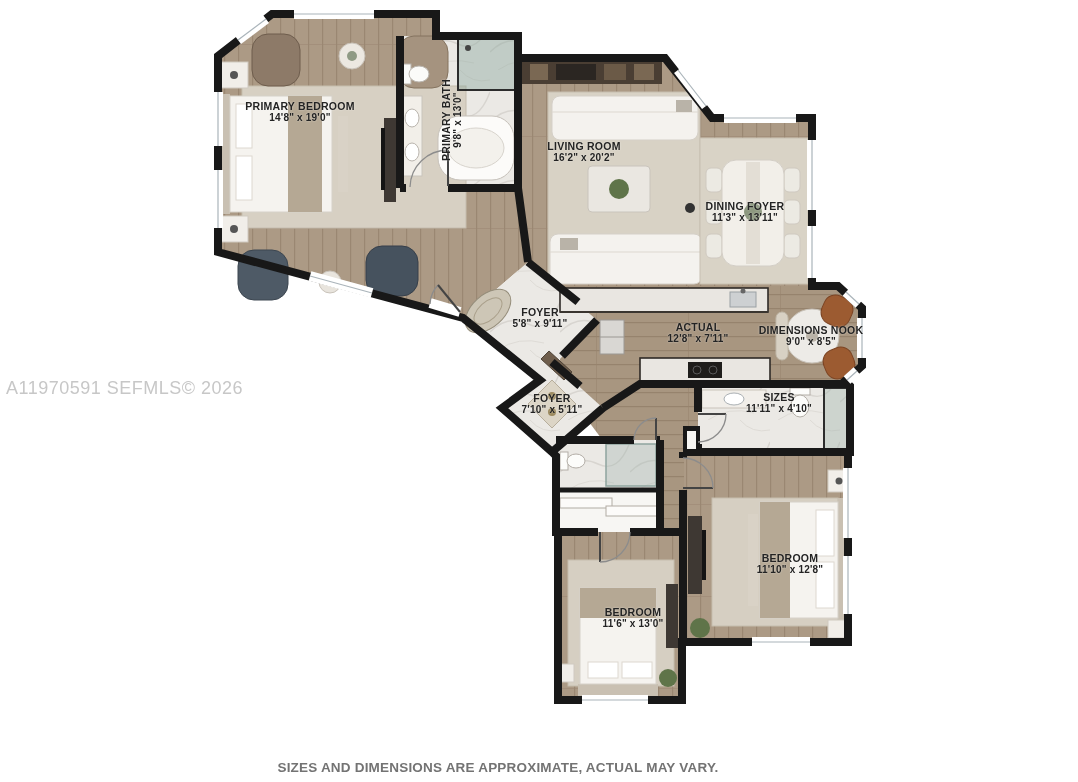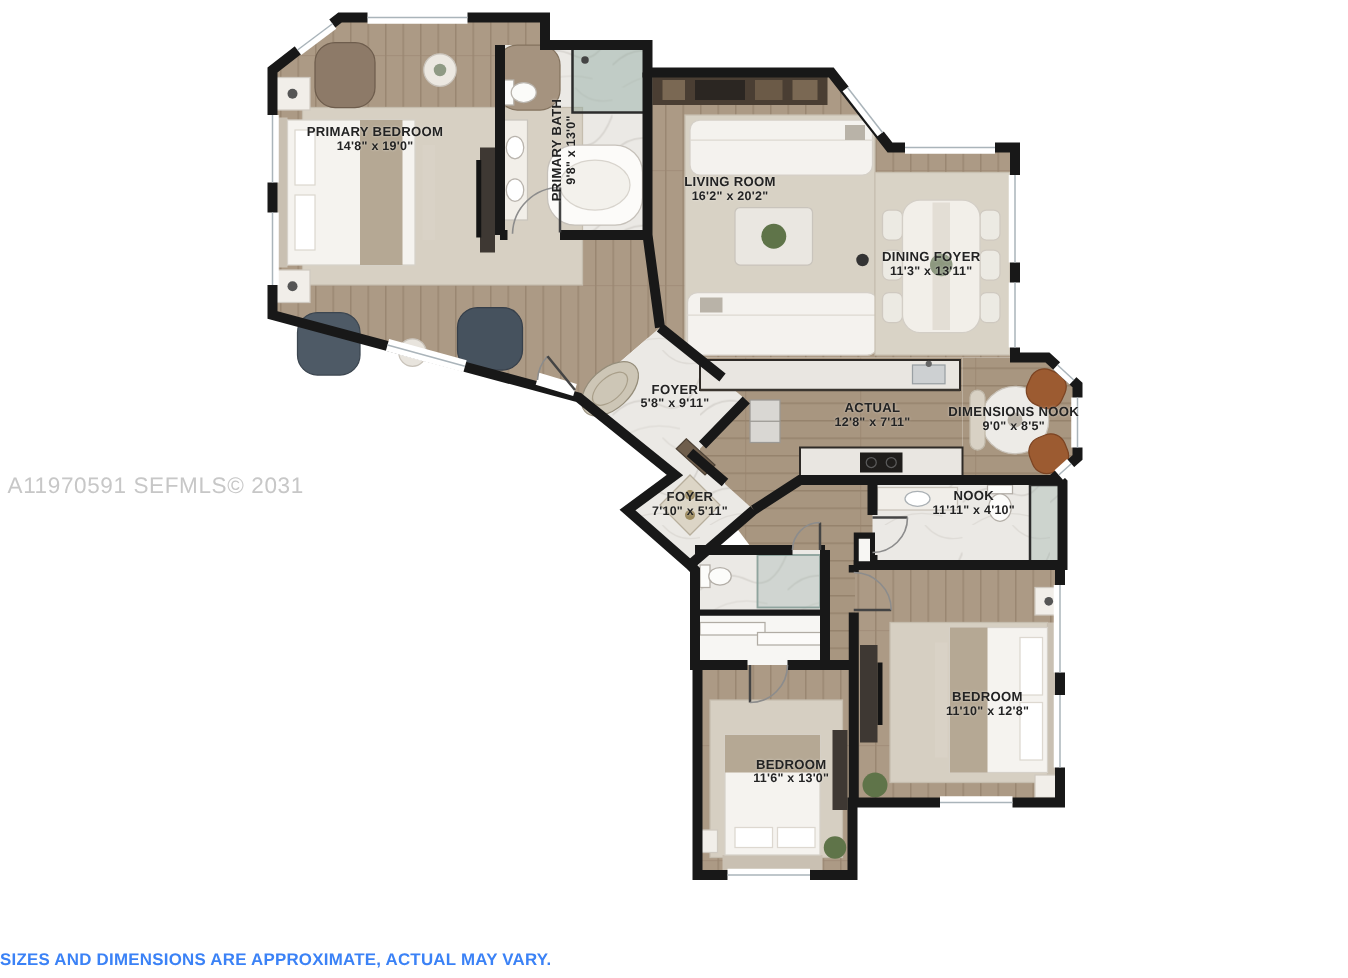--- a/index.html
+++ b/index.html
@@ -7,22 +7,22 @@
          font-family:"Liberation Sans", sans-serif;}
   .plan-svg{position:absolute;left:0;top:0;}
   .room-label{position:absolute;transform:translate(-50%,-50%);text-align:center;
               color:#232323;font-weight:700;line-height:1.18;white-space:nowrap;
               text-shadow:0 0 2px rgba(255,255,255,.55);pointer-events:none;}
   .room-label .rl-name{font-size:10.5px;letter-spacing:.25px;display:block;}
   .room-label .rl-dims{font-size:10px;letter-spacing:.2px;display:block;}
   .room-label.rot{transform:translate(-50%,-50%) rotate(-90deg);}
   .watermark{position:absolute;left:6px;top:378px;font-size:18px;color:#c7c7c7;
              letter-spacing:.5px;}
-  .disclaimer{position:absolute;left:0;top:760px;width:100%;
-              font-size:13.5px;font-weight:700;color:#3b82f6;letter-spacing:.2px;}
+  .disclaimer{position:absolute;left:0;top:760px;width:100%;text-align:center;
+              font-size:13.5px;font-weight:700;color:#737373;letter-spacing:.2px;}
 </style>
 </head>
 <body>
 
 <div class="stage">
 
 <svg class="plan-svg" width="1078" height="782" viewBox="0 0 1078 782">
   <defs>
     <pattern id="woodV" patternUnits="userSpaceOnUse" width="14" height="92">
       <rect width="14" height="92" fill="#ac9a85"></rect>
@@ -289,28 +289,28 @@
 </div>
 <div class="room-label" style="left:811px;top:336px">
   <span class="rl-name">DIMENSIONS NOOK</span>
   <span class="rl-dims">9'0" x 8'5"</span>
 </div>
 <div class="room-label" style="left:552px;top:404px">
   <span class="rl-name">FOYER</span>
   <span class="rl-dims">7'10" x 5'11"</span>
 </div>
 <div class="room-label" style="left:779px;top:403px">
-  <span class="rl-name">NOOK</span>
+  <span class="rl-name">SIZES</span>
   <span class="rl-dims">11'11" x 4'10"</span>
 </div>
 <div class="room-label" style="left:790px;top:564px">
   <span class="rl-name">BEDROOM</span>
   <span class="rl-dims">11'10" x 12'8"</span>
 </div>
 <div class="room-label" style="left:633px;top:618px">
   <span class="rl-name">BEDROOM</span>
   <span class="rl-dims">11'6" x 13'0"</span>
 </div>
 
-<div class="watermark">A11970591 SEFMLS© 2031</div>
+<div class="watermark">A11970591 SEFMLS© 2026</div>
 <div class="disclaimer">SIZES AND DIMENSIONS ARE APPROXIMATE, ACTUAL MAY VARY.</div>
 
 </div>
 
 </body></html>

